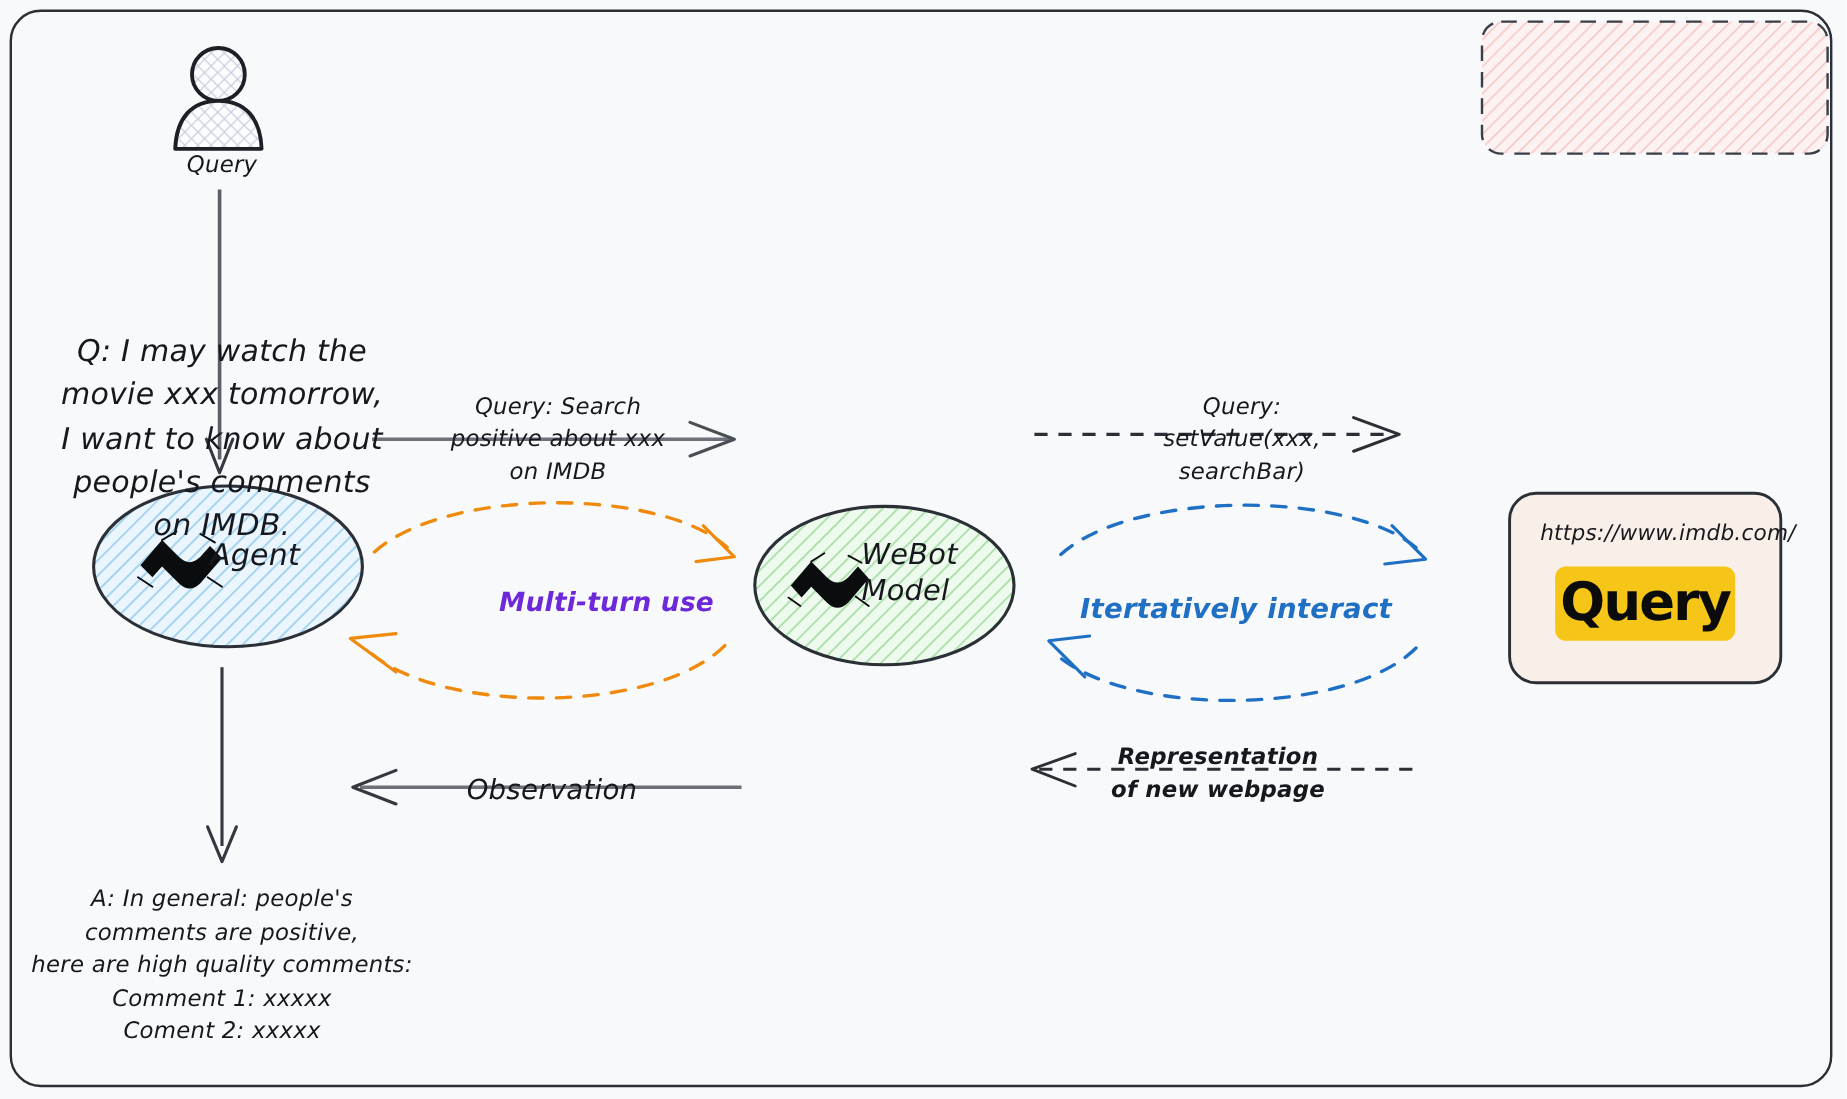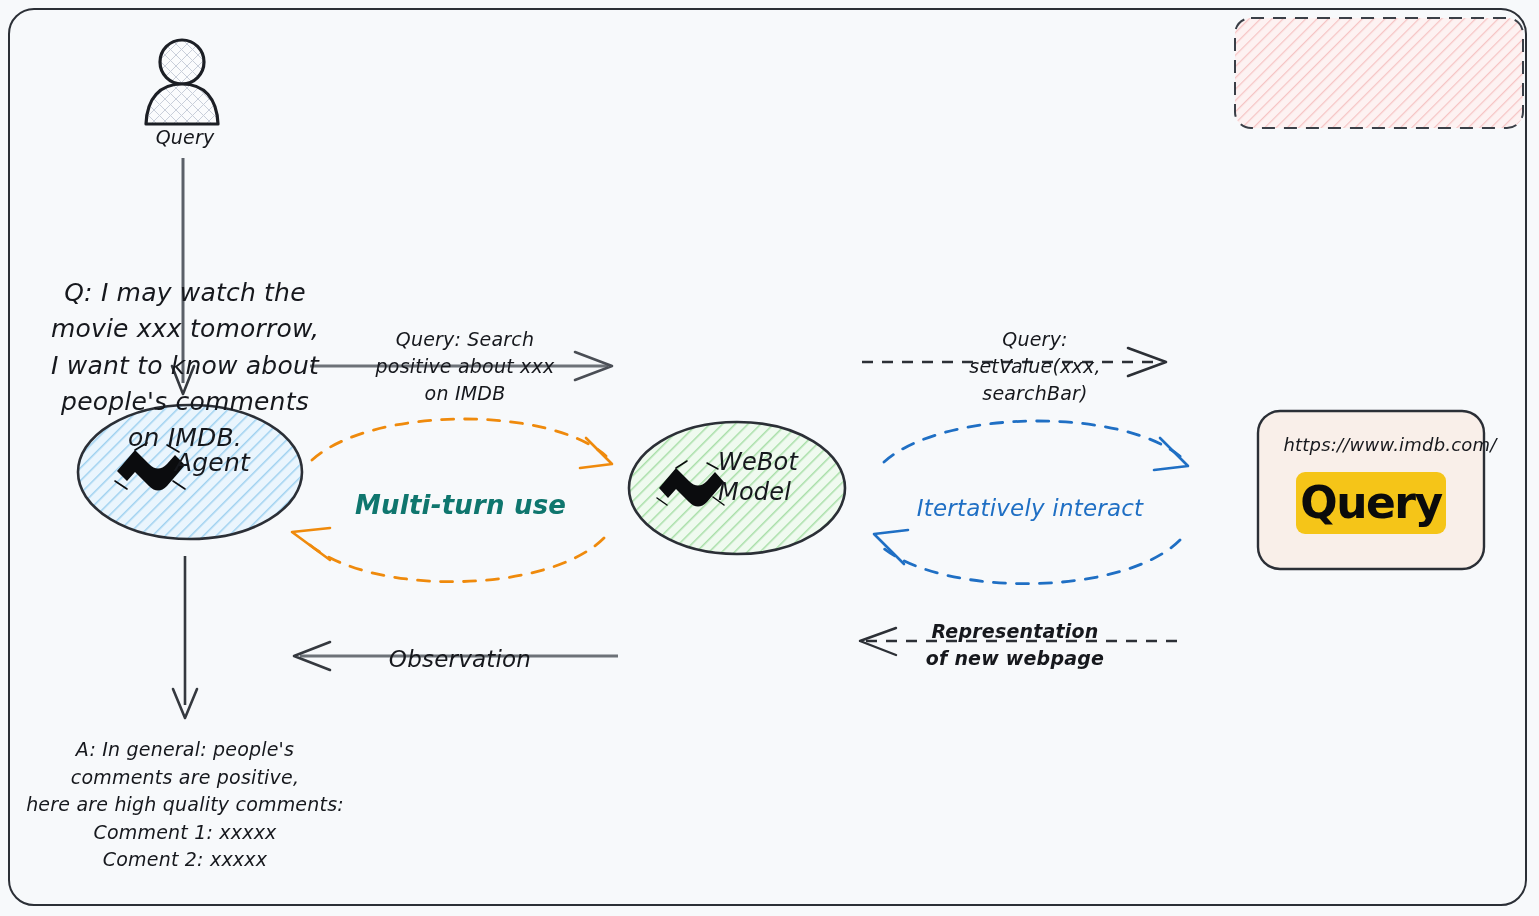--- a/index.html
+++ b/index.html
@@ -84,27 +84,27 @@
 
   
   #representation-label {
     left: 905px; top: 618px; width: 220px;
     font-size: 19px; text-align: center; line-height: 1.42; font-weight: bold;
   }
 
   
   #multi-turn-label {
     left: 355px; top: 490px; width: 240px;
-    font-size: 26px; text-align: left;
-    color: #0f766e; font-weight: 600;
+    font-size: 22px; text-align: right;
+    color: #6d28d9; font-weight: 600;
   }
   #iterative-label {
     left: 880px; top: 494px; width: 300px;
     font-size: 23px; text-align: center;
-    color: #1f6fc4; font-weight: 400;
+    color: #1f6fc4; font-weight: 700;
   }
 
   
   #agent-label {
     left: 175px; top: 448px; width: 120px;
     font-size: 25px; text-align: left;
   }
   #webot-label {
     left: 718px; top: 447px; width: 140px;
     font-size: 24px; text-align: left; line-height: 1.25;

